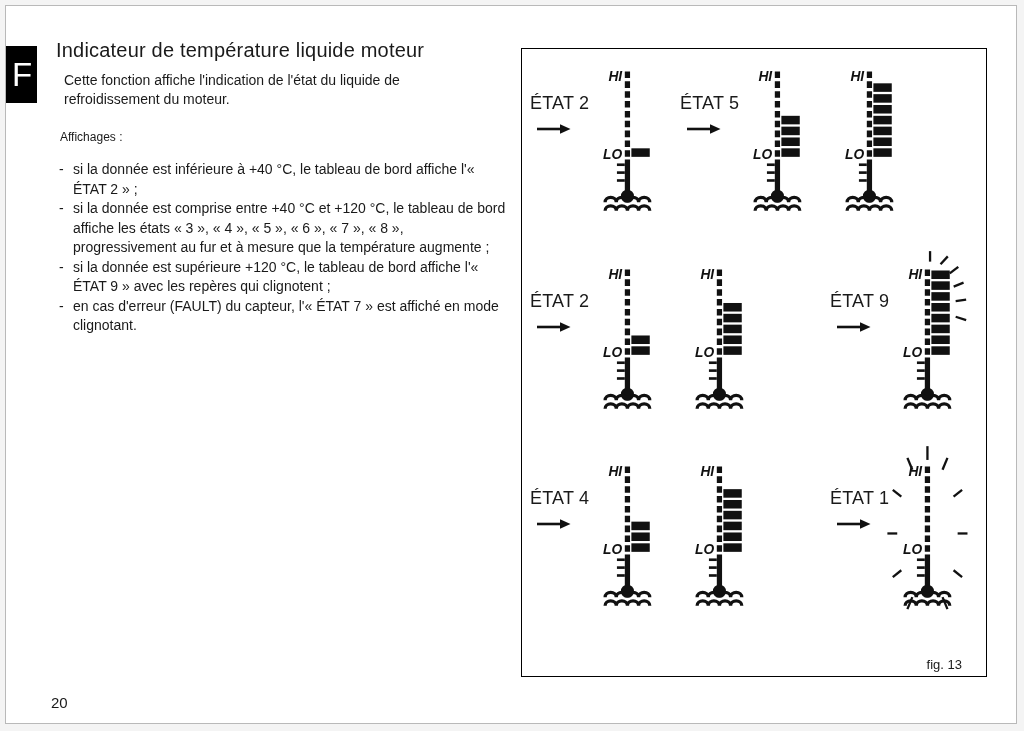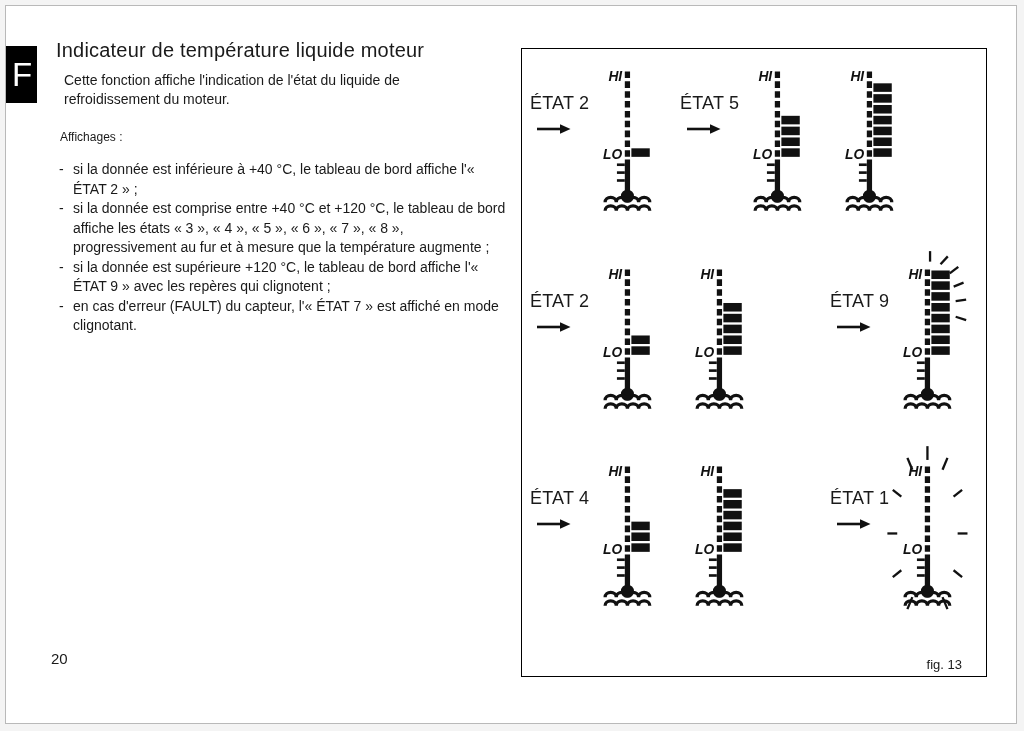--- a/index.html
+++ b/index.html
@@ -18,21 +18,21 @@
     font-size:33px;
   }
   .text-col{position:absolute;left:50px;top:33px;width:452px;}
   .title{font-size:20px;font-weight:400;letter-spacing:0.2px;margin:0 0 9px 0;color:#1a1a1a;}
   .intro{font-size:14px;line-height:19px;margin:0 0 19px 8px;width:378px;}
   .affichages{font-size:12px;line-height:19px;margin:0 0 13px 4px;}
   .bullets{list-style:none;margin:0;padding:0;font-size:14px;line-height:19.5px;}
   .bullets li{display:flex;margin:0 0 0 3px;}
   .bullets .marker{flex:none;width:14px;}
   .bullets .btext{flex:1;}
-  .page-number{position:absolute;left:45px;top:644px;font-size:15px;}
+  .page-number{position:absolute;left:45px;top:688px;font-size:15px;}
 
   .figure-box{
     position:absolute;left:515px;top:42px;width:466px;height:629px;
     border:1px solid #000;box-sizing:border-box;
   }
   .figure-grid{
     position:absolute;left:8px;top:10px;right:8px;bottom:24px;
     display:grid;grid-template-columns:repeat(3,1fr);grid-template-rows:repeat(3,1fr);
   }
   .fig-caption{position:absolute;right:24px;bottom:4px;font-size:13px;}

